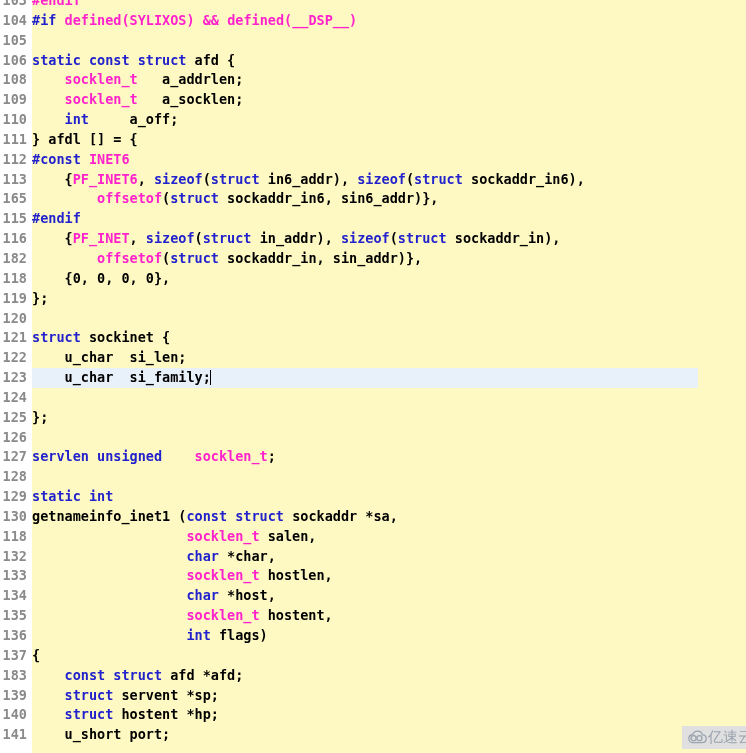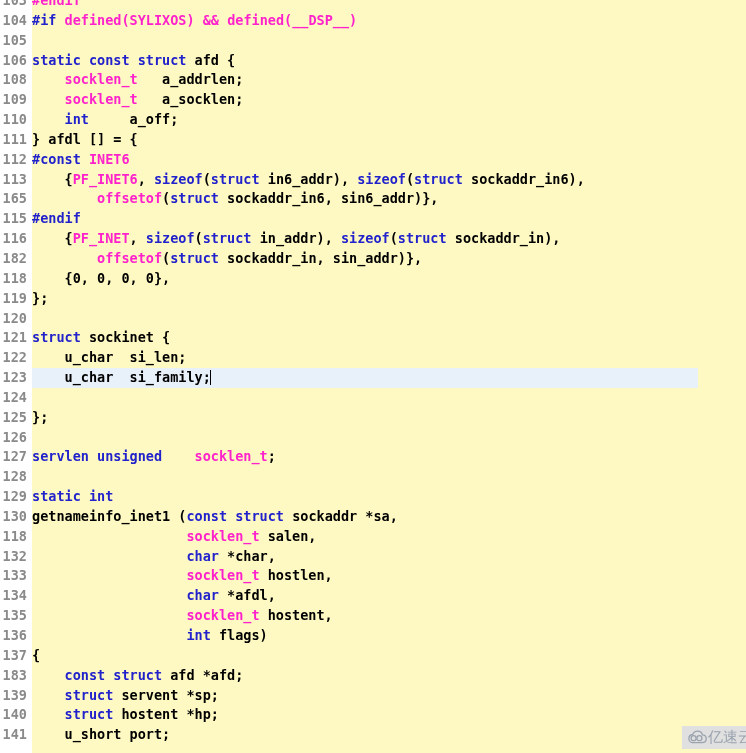--- a/index.html
+++ b/index.html
@@ -137,21 +137,21 @@
       <div class="line"><span class="lno">124</span><span class="gut-pad"></span></div>
       <div class="line"><span class="lno">125</span><span class="gut-pad"></span><span class="code"><span class="id">};</span></span></div>
       <div class="line"><span class="lno">126</span><span class="gut-pad"></span><span class="code"></span></div>
       <div class="line"><span class="lno">127</span><span class="gut-pad"></span><span class="code"><span class="kw">servlen</span><span class="id"> </span><span class="kw">unsigned</span><span class="id">    </span><span class="ty">socklen_t</span><span class="id">;</span></span></div>
       <div class="line"><span class="lno">128</span><span class="gut-pad"></span><span class="code"></span></div>
       <div class="line"><span class="lno">129</span><span class="gut-pad"></span><span class="code"><span class="kw">static</span><span class="id"> </span><span class="kw">int</span></span></div>
       <div class="line"><span class="lno">130</span><span class="gut-pad"></span><span class="code"><span class="id">getnameinfo_inet1 (</span><span class="kw">const</span><span class="id"> </span><span class="kw">struct</span><span class="id"> sockaddr *sa,</span></span></div>
       <div class="line"><span class="lno">118</span><span class="gut-pad"></span><span class="code"><span class="id">                   </span><span class="ty">socklen_t</span><span class="id"> salen,</span></span></div>
       <div class="line"><span class="lno">132</span><span class="gut-pad"></span><span class="code"><span class="id">                   </span><span class="kw">char</span><span class="id"> *char,</span></span></div>
       <div class="line"><span class="lno">133</span><span class="gut-pad"></span><span class="code"><span class="id">                   </span><span class="ty">socklen_t</span><span class="id"> hostlen,</span></span></div>
-      <div class="line"><span class="lno">134</span><span class="gut-pad"></span><span class="code"><span class="id">                   </span><span class="kw">char</span><span class="id"> *afdl,</span></span></div>
+      <div class="line"><span class="lno">134</span><span class="gut-pad"></span><span class="code"><span class="id">                   </span><span class="kw">char</span><span class="id"> *host,</span></span></div>
       <div class="line"><span class="lno">135</span><span class="gut-pad"></span><span class="code"><span class="id">                   </span><span class="ty">socklen_t</span><span class="id"> hostent,</span></span></div>
       <div class="line"><span class="lno">136</span><span class="gut-pad"></span><span class="code"><span class="id">                   </span><span class="kw">int</span><span class="id"> flags)</span></span></div>
       <div class="line"><span class="lno">137</span><span class="gut-pad"></span><span class="code"><span class="id">{</span></span></div>
       <div class="line"><span class="lno">183</span><span class="gut-pad"></span><span class="code"><span class="id">    </span><span class="kw">const</span><span class="id"> </span><span class="kw">struct</span><span class="id"> afd *afd;</span></span></div>
       <div class="line"><span class="lno">139</span><span class="gut-pad"></span><span class="code"><span class="id">    </span><span class="kw">struct</span><span class="id"> servent *sp;</span></span></div>
       <div class="line"><span class="lno">140</span><span class="gut-pad"></span><span class="code"><span class="id">    </span><span class="kw">struct</span><span class="id"> hostent *hp;</span></span></div>
       <div class="line"><span class="lno">141</span><span class="gut-pad"></span><span class="code"><span class="id">    u_short port;</span></span></div>
     </div>
 
   <div id="watermark">

